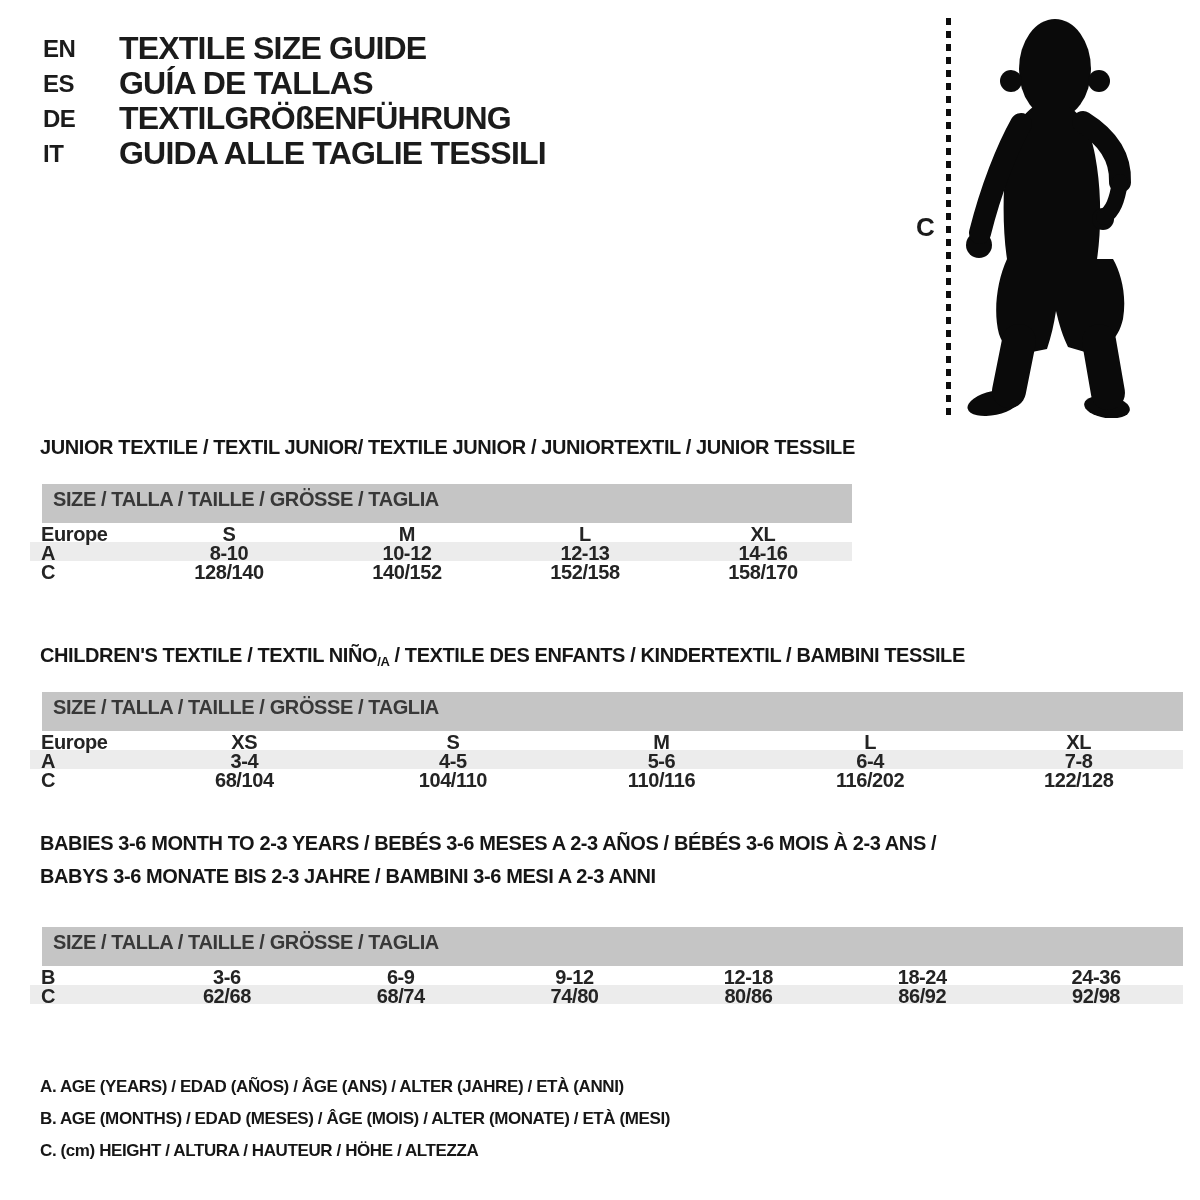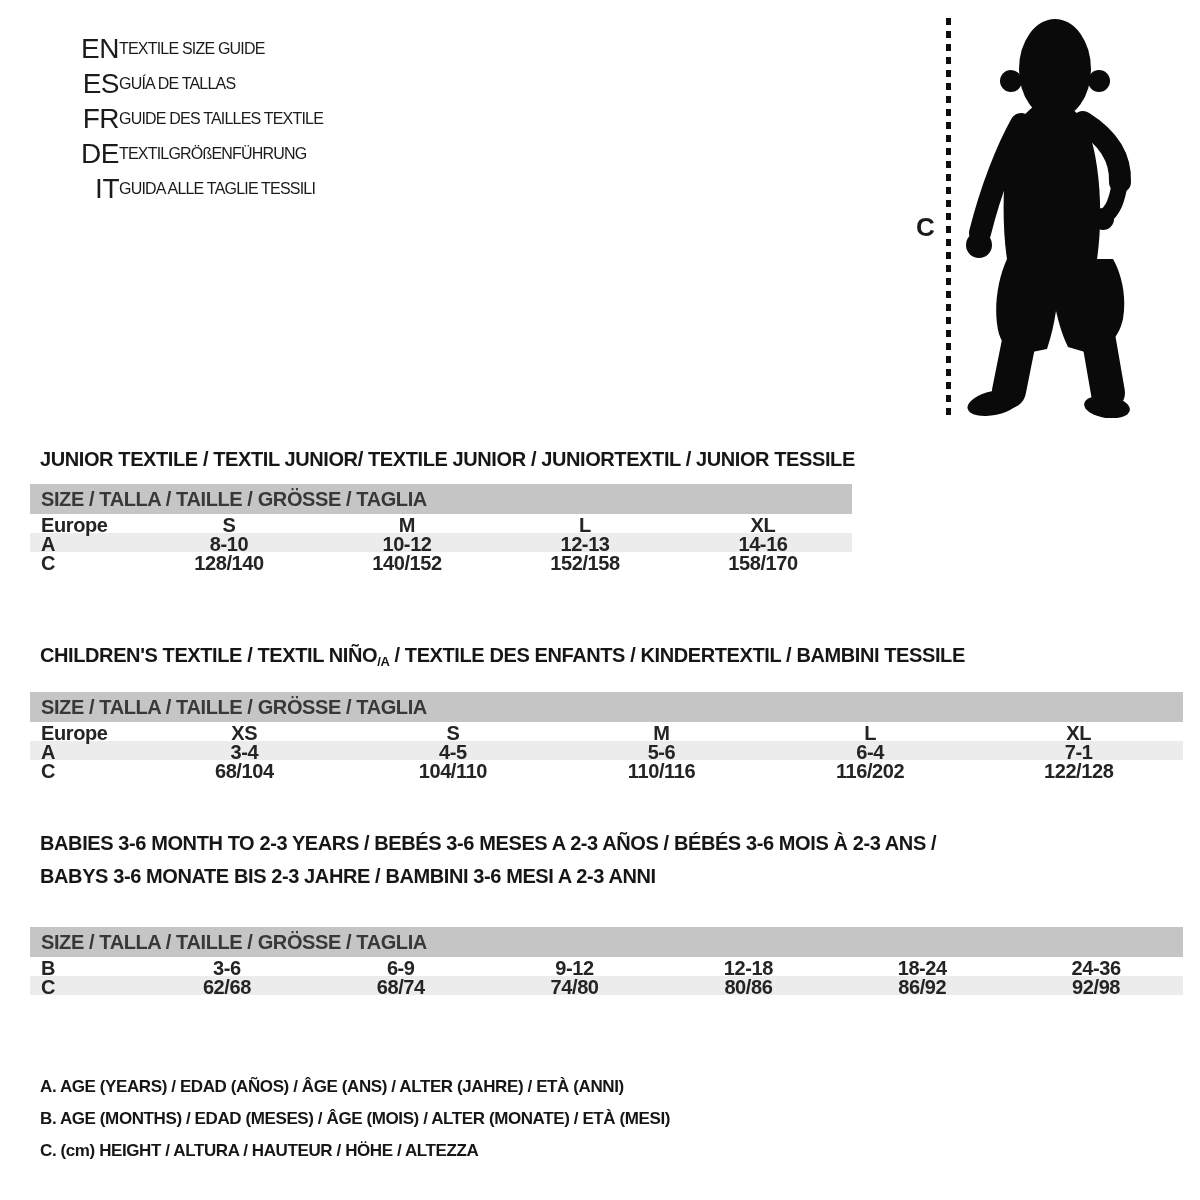--- a/index.html
+++ b/index.html
@@ -2,39 +2,39 @@
 <html><head>
 <meta charset="utf-8">
 <style>
   html,body { margin:0; padding:0; background:#ffffff; }
   body { width:1200px; height:1200px; font-family:"Liberation Sans", sans-serif; color:#1b1b1b; }
   .page { position:relative; width:1200px; height:1200px; overflow:hidden; background:#ffffff; }
 
   
   .lang-block { position:absolute; left:43px; top:31px; }
   .lang-row { display:flex; height:35px; align-items:center; }
-  .lang-code { width:76px; font-size:28px; font-weight:normal; letter-spacing:-0.5px;text-align:right; }
-  .lang-title { font-size:16px; font-weight:normal; letter-spacing:-0.8px; white-space:nowrap; }
+  .lang-code { width:76px; font-size:24px; font-weight:bold; letter-spacing:-0.5px; }
+  .lang-title { font-size:32px; font-weight:bold; letter-spacing:-0.8px; white-space:nowrap; }
 
   
   .measure-line { position:absolute; left:946px; top:18px; width:5px; height:400px;
     background:repeating-linear-gradient(180deg,#0d0d0d 0 7px, transparent 7px 13px); }
   .c-label { position:absolute; left:916px; top:212px; font-size:26px; font-weight:bold; }
   .toddler-svg { position:absolute; left:963px; top:18px; width:174px; height:400px; }
 
   
   .section-title { position:absolute; font-size:20px; font-weight:bold; letter-spacing:-0.4px;
     white-space:nowrap; color:#161616; }
   .section-title .subsc { font-size:13px; vertical-align:-4px; }
   .two-line { line-height:33px; }
 
   
   .size-table { position:absolute; left:30px; }
-  .size-bar { height:30px; background:#c5c5c5; font-size:20px; font-weight:bold; line-height:30px;
-    padding-left:11px; box-sizing:border-box; letter-spacing:-0.4px; color:#383838; }
+  .size-bar { height:39px; background:#c5c5c5; font-size:20px; font-weight:bold; line-height:30px;
+    padding-left:11px; box-sizing:border-box; letter-spacing:-0.4px; color:#383838;margin-left:12px; }
   .t-row { display:grid; height:19px; align-items:center; font-size:20px; font-weight:bold;
     letter-spacing:-0.4px; color:#242424; }
   .cols-4 { grid-template-columns:110px repeat(4,1fr); }
   .cols-5 { grid-template-columns:110px repeat(5,1fr); }
   .cols-6 { grid-template-columns:110px repeat(6,1fr); }
   .t-row .lbl { padding-left:11px; }
   .t-row .val { text-align:center; }
   .alt { background:#ececec; }
   .w-junior { width:822px; }
   .w-wide { width:1153px; }
@@ -49,24 +49,20 @@
 <div class="page">
 
   <div class="lang-block">
     <div class="lang-row">
       <span class="lang-code">EN</span>
       <span class="lang-title">TEXTILE SIZE GUIDE</span>
     </div>
     <div class="lang-row">
       <span class="lang-code">ES</span>
       <span class="lang-title">GUÍA DE TALLAS</span>
-    </div>
-    <div class="lang-row">
-      <span class="lang-code">FR</span>
-      <span class="lang-title">GUIDE DES TAILLES TEXTILE</span>
     </div>
     <div class="lang-row">
       <span class="lang-code">DE</span>
       <span class="lang-title">TEXTILGRÖßENFÜHRUNG</span>
     </div>
     <div class="lang-row">
       <span class="lang-code">IT</span>
       <span class="lang-title">GUIDA ALLE TAGLIE TESSILI</span>
     </div>
   </div>
@@ -87,21 +83,21 @@
     </g>
     <g fill="none" stroke="#0a0a0a" stroke-linecap="round">
       <path d="M58,105 C44,130 28,170 17,214" stroke-width="22"></path>
       <path d="M120,103 C144,118 158,138 157,163" stroke-width="22"></path>
       <path d="M157,163 C154,182 150,192 141,198" stroke-width="16"></path>
       <path d="M56,322 L46,372" stroke-width="34"></path>
       <path d="M136,322 L145,374" stroke-width="34"></path>
     </g>
   </svg>
 
-  <div class="section-title" style="left:40px; top:436px;margin-top:12px;">JUNIOR TEXTILE / TEXTIL JUNIOR/ TEXTILE JUNIOR / JUNIORTEXTIL / JUNIOR TESSILE</div>
+  <div class="section-title" style="left:40px; top:436px;">JUNIOR TEXTILE / TEXTIL JUNIOR/ TEXTILE JUNIOR / JUNIORTEXTIL / JUNIOR TESSILE</div>
   <div class="size-table w-junior" style="top:484px;">
     <div class="size-bar">SIZE / TALLA / TAILLE / GRÖSSE / TAGLIA</div>
     <div class="t-row cols-4">
       <span class="lbl">Europe</span>
       <span class="val">S</span>
       <span class="val">M</span>
       <span class="val">L</span>
       <span class="val">XL</span>
     </div>
     <div class="t-row cols-4 alt">
@@ -132,21 +128,21 @@
       <span class="val">M</span>
       <span class="val">L</span>
       <span class="val">XL</span>
     </div>
     <div class="t-row cols-5 alt">
       <span class="lbl">A</span>
       <span class="val">3-4</span>
       <span class="val">4-5</span>
       <span class="val">5-6</span>
       <span class="val">6-4</span>
-      <span class="val">7-1</span>
+      <span class="val">7-8</span>
     </div>
     <div class="t-row cols-5">
       <span class="lbl">C</span>
       <span class="val">68/104</span>
       <span class="val">104/110</span>
       <span class="val">110/116</span>
       <span class="val">116/202</span>
       <span class="val">122/128</span>
     </div>
   </div>

